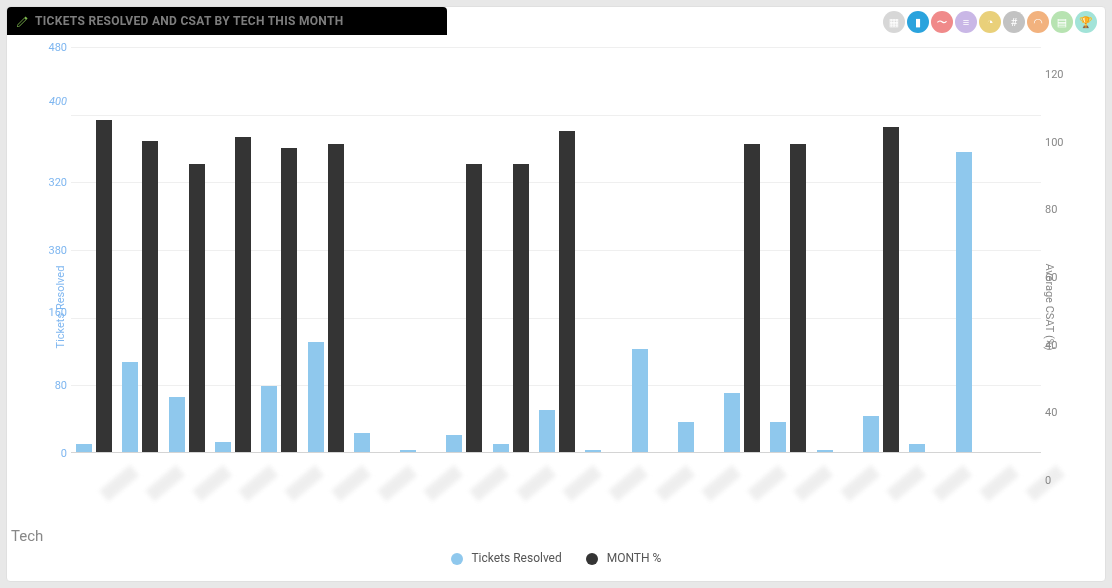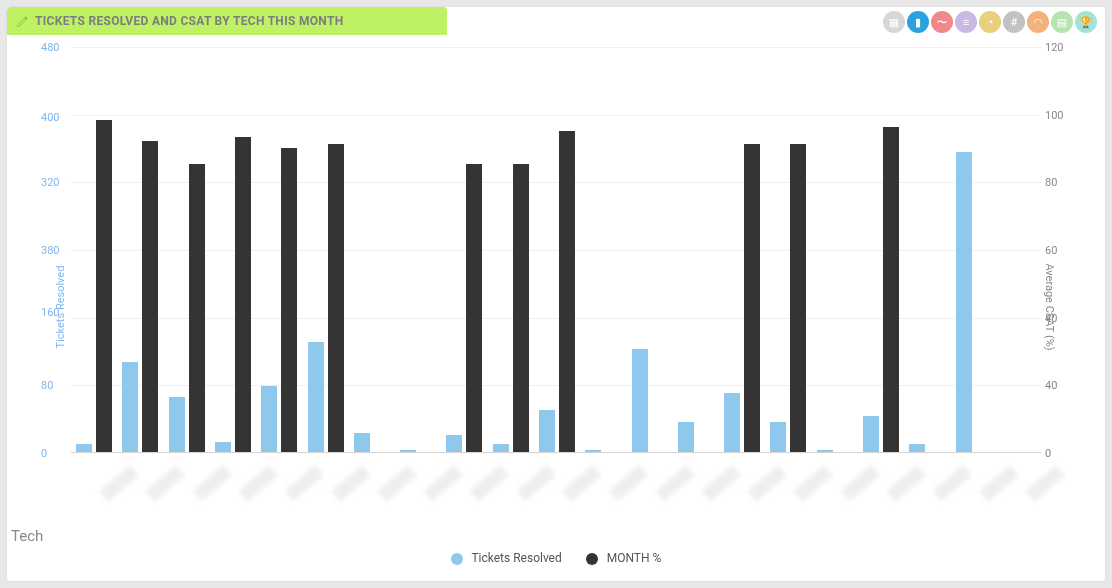--- a/index.html
+++ b/index.html
@@ -10,21 +10,21 @@
   }
   .card {
     background: #fff;
     border: 1px solid #e0e0e0;
     border-radius: 4px;
     width: 1100px;
     height: 576px;
     position: relative;
   }
   .header-bar {
-    background: #bef264;
+    background: #000000;
     height: 28px;
     display: flex;
     align-items: center;
     padding: 0 8px;
     border-top-left-radius: 4px;
     border-top-right-radius: 4px;
     width: 440px;
   }
   .header-row {
     display: flex;
@@ -78,33 +78,34 @@
   .gridline {
     position: absolute;
     left: 0; right: 0;
     border-top: 1px solid #efefef;
     height: 0;
   }
   .ytick-left {
     position: absolute;
     left: 30px;
     width: 26px;
-    text-align: left;
+    text-align: right;
     font-size: 11px;
     color: #7eb6f0;
     transform: translateY(-50%);
   }
   .ytick-right {
     position: absolute;
     right: 28px;
     width: 28px;
     text-align: left;
     font-size: 11px;
     color: #888;
     transform: translateY(-50%);
+    margin-top: 27px;
   }
   .yaxis-left-title {
     position: absolute;
     left: 8px;
     top: 50%;
     transform: translateY(-50%) rotate(-90deg);
     transform-origin: center;
     font-size: 11px;
     color: #7eb6f0;
     white-space: nowrap;
@@ -278,18 +279,18 @@
   <div class="ytick-left" style="top: 416px;">0</div>
       <div class="ytick-right" style="top: 416px;">0</div>
       <div class="ytick-left" style="top: 348.333px;">80</div>
       <div class="ytick-right" style="top: 348.333px;">40</div>
       <div class="ytick-left" style="top: 275px;">160</div>
       <div class="ytick-right" style="top: 280.667px;">40</div>
       <div class="ytick-left" style="top: 213px;">380</div>
       <div class="ytick-right" style="top: 213px;">60</div>
       <div class="ytick-left" style="top: 145.333px;">320</div>
       <div class="ytick-right" style="top: 145.333px;">80</div>
-      <div class="ytick-left" style="top: 80px;">400</div>
+      <div class="ytick-left" style="top: 64px; font-style: italic;">400</div>
       <div class="ytick-right" style="top: 77.6667px;">100</div>
       <div class="ytick-left" style="top: 10px;">480</div>
       <div class="ytick-right" style="top: 10px;">120</div>
     </div>
 </div>
 
 </body></html>

